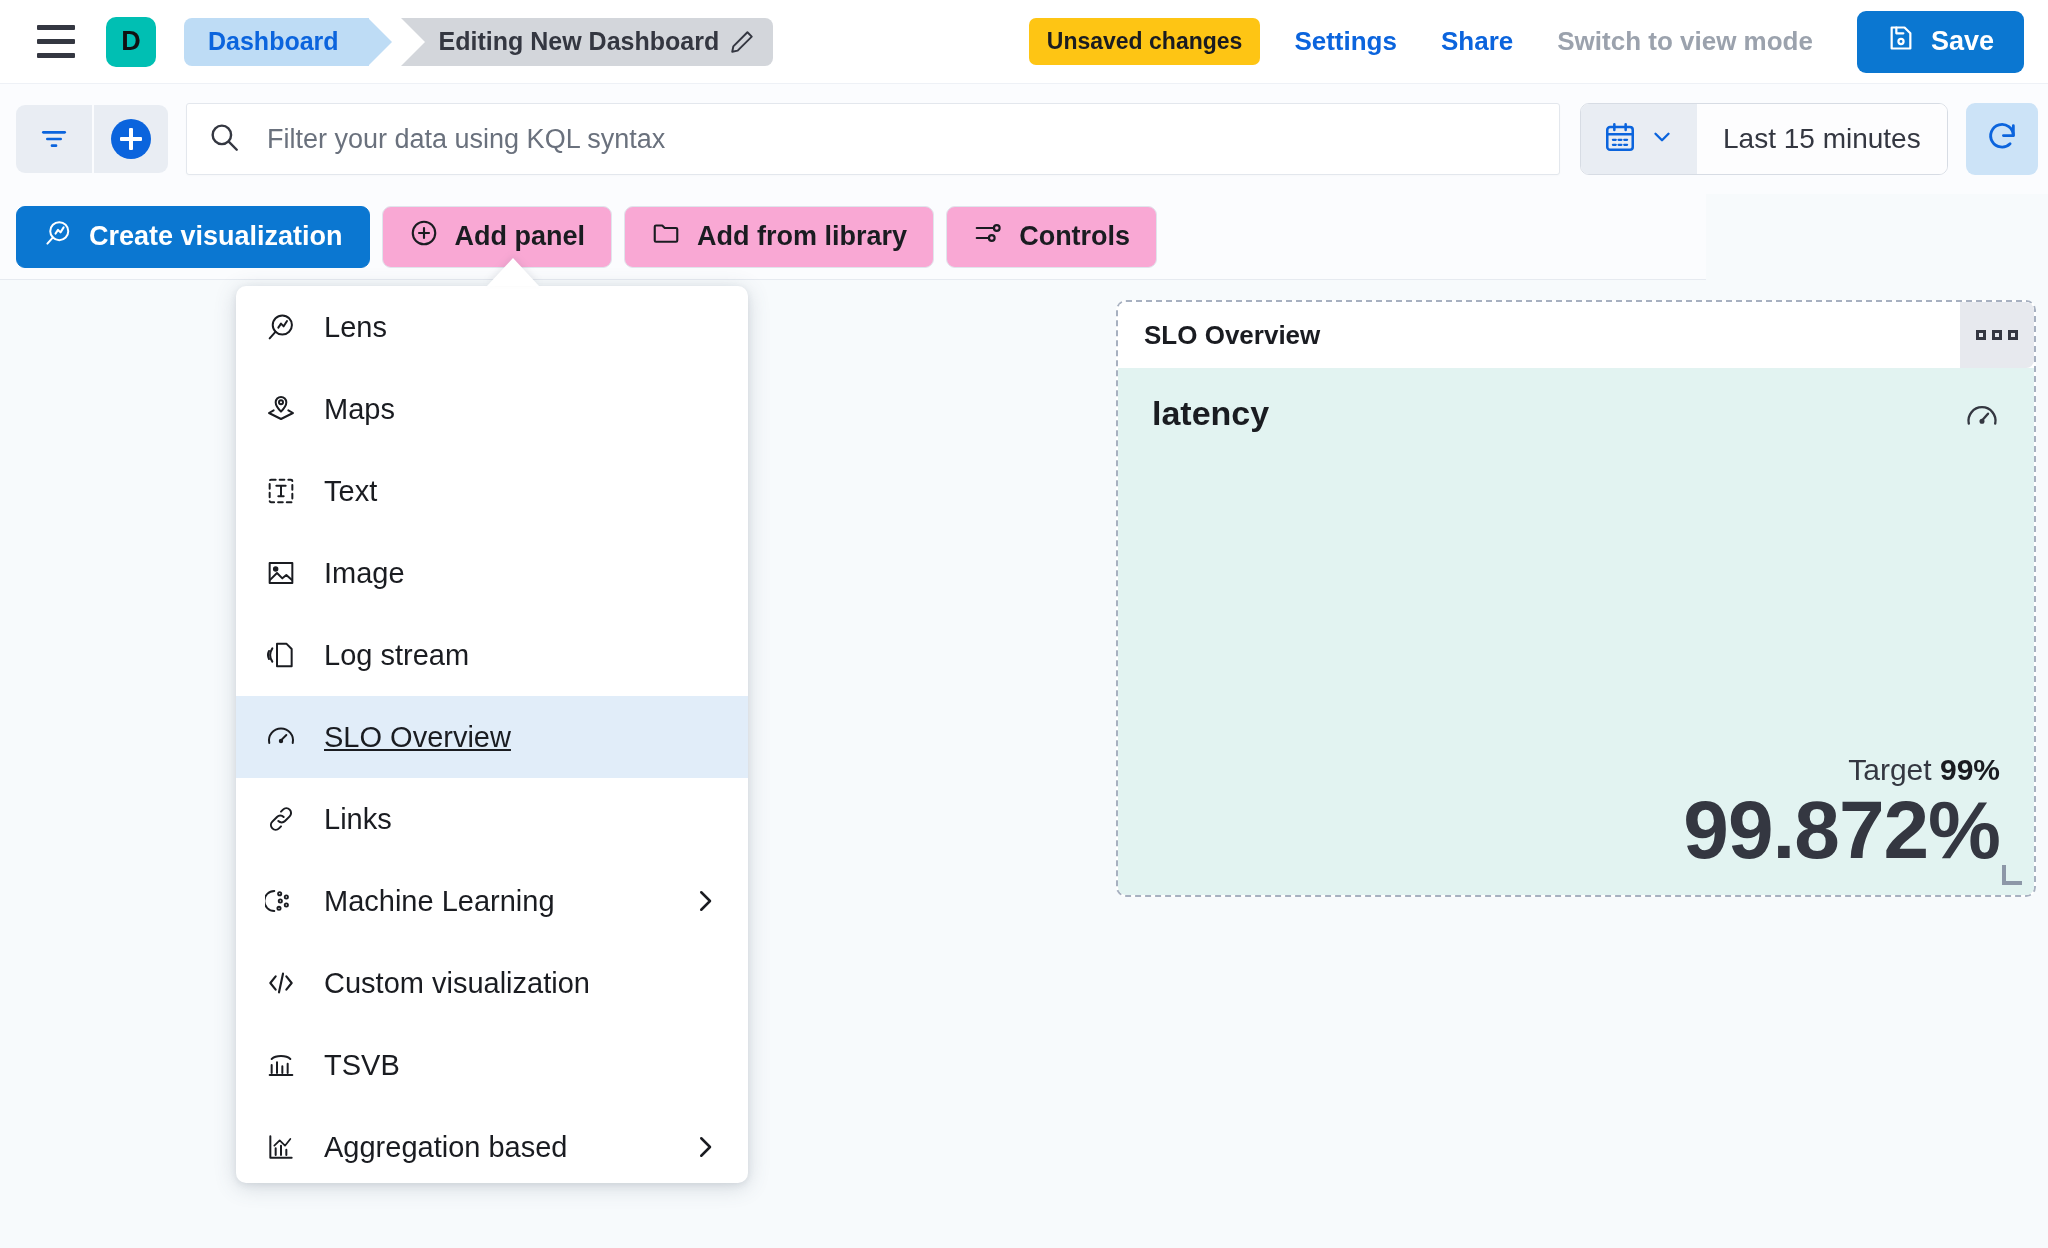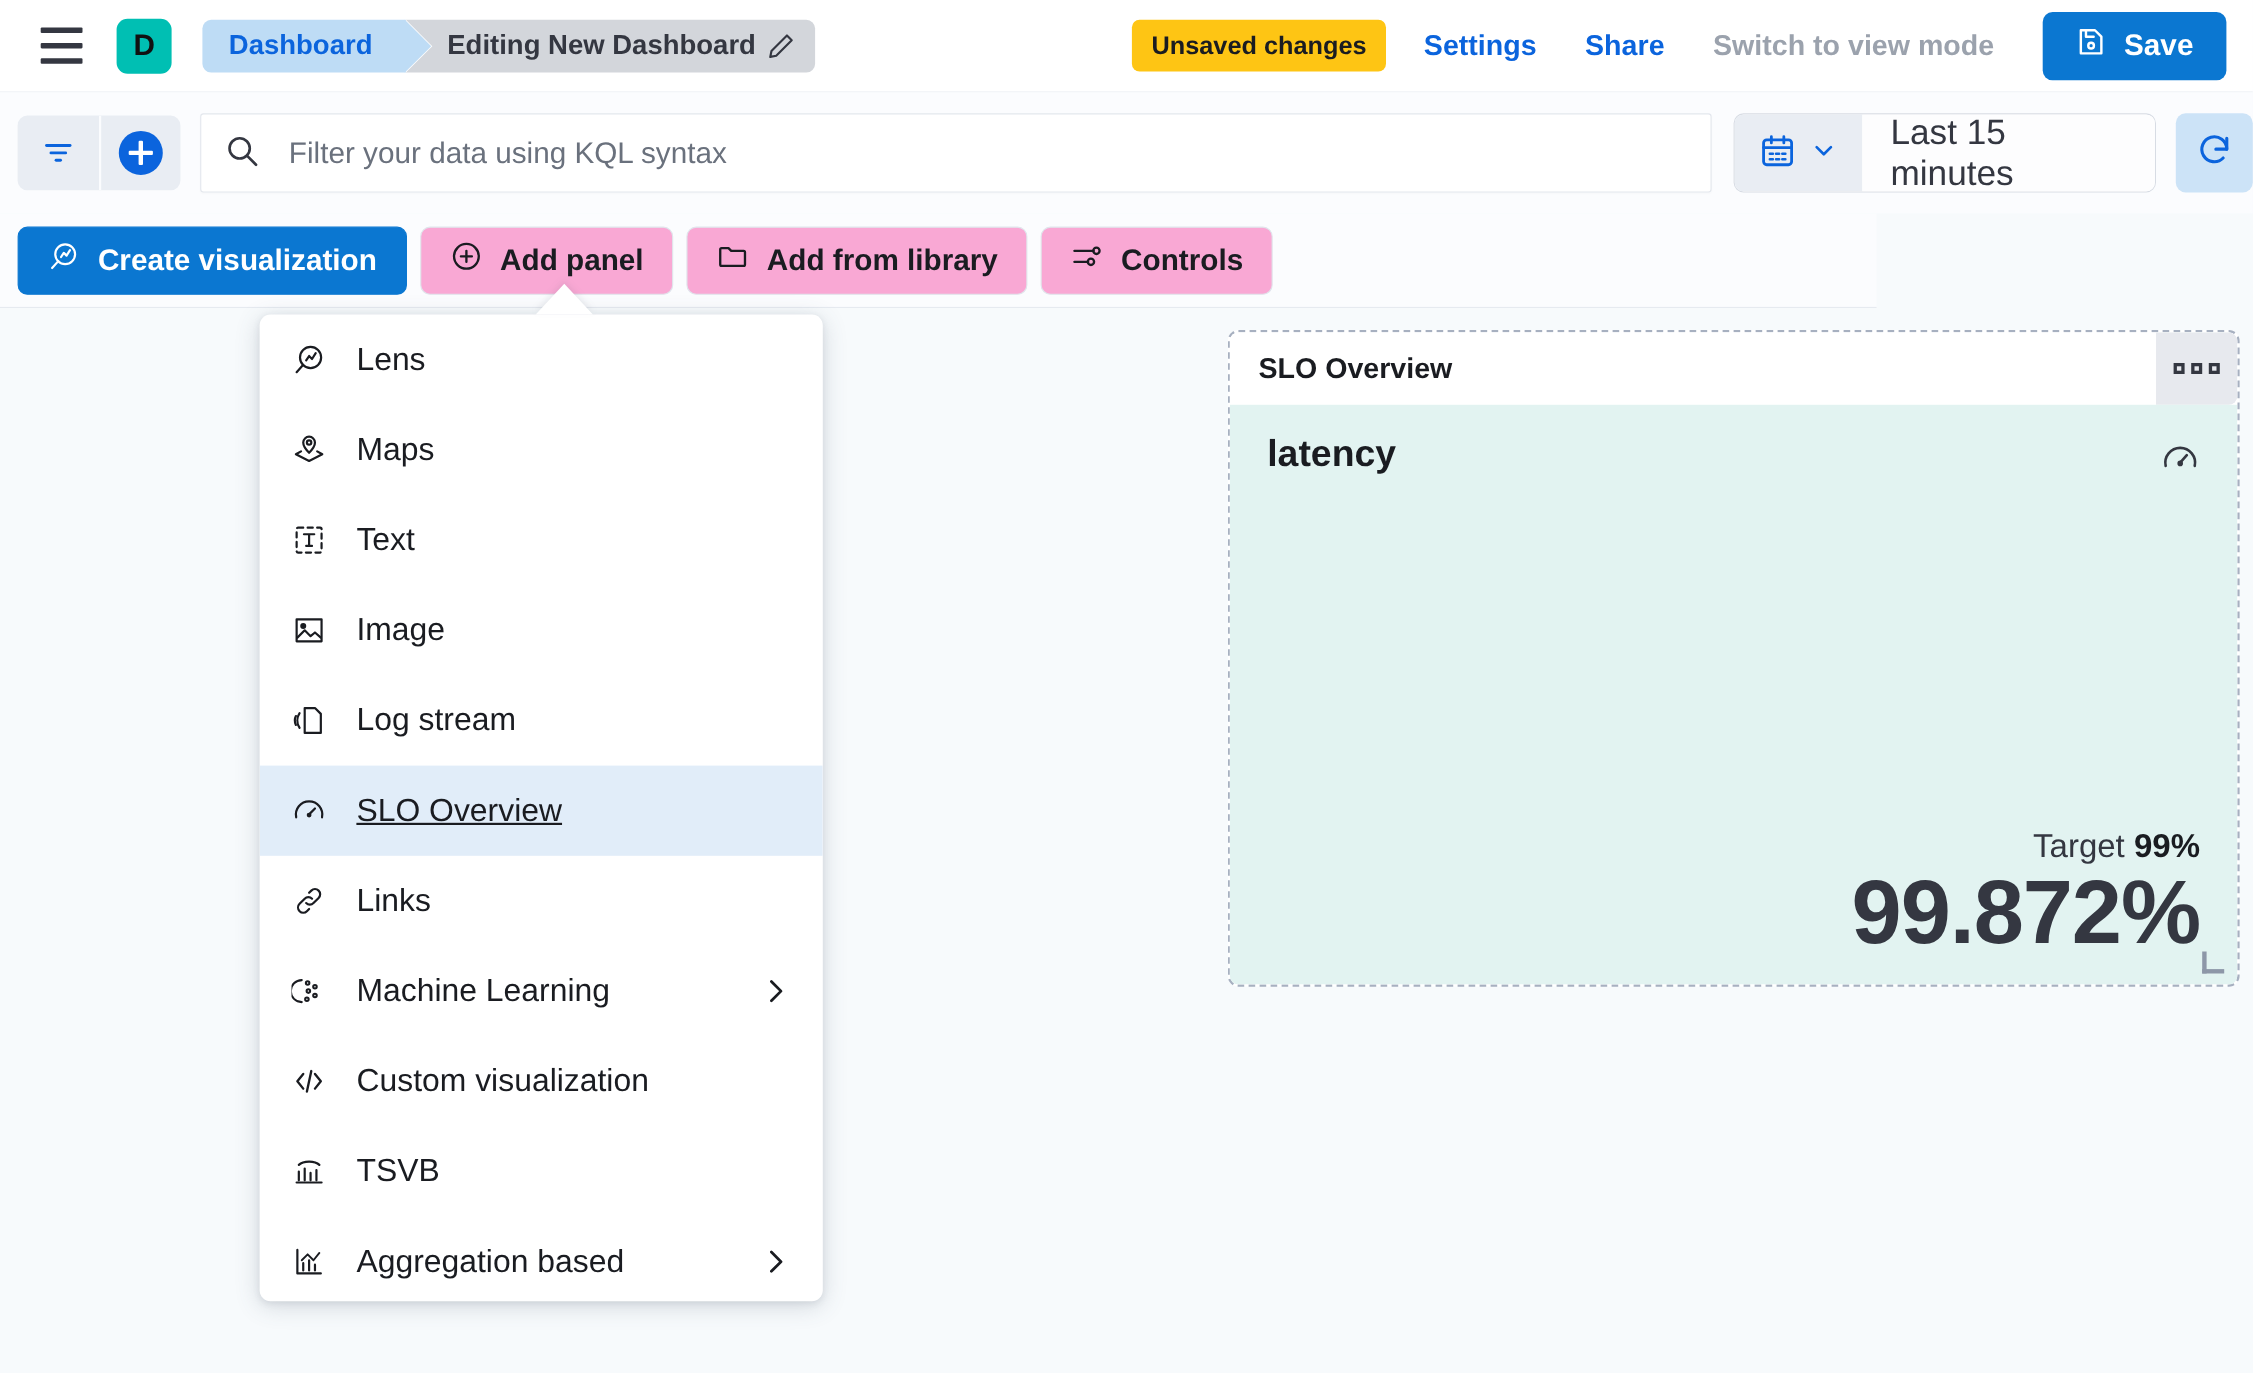--- a/index.html
+++ b/index.html
@@ -24,21 +24,21 @@
   }
   .hamburger span { display:block; width: 38px; height: 5px; background: #343741; border-radius: 1px; }
 
   .avatar {
     width: 50px; height: 50px; margin-left: 22px;
     background: #00BFB3; border-radius: 10px;
     display: flex; align-items: center; justify-content: center;
     color: #111; font-size: 27px; font-weight: 700; cursor: pointer;
   }
 
-  .breadcrumbs { display: flex; align-items: center; margin-left: 28px; height: 48px; }
+  .breadcrumbs { display: flex; align-items: center; margin-left: 28px; height: 48px; gap: 32px; }
   .crumb {
     height: 48px; display: flex; align-items: center;
     font-size: 25px; font-weight: 700; position: relative;
     padding: 0 26px 0 24px;
   }
   .crumb-1 {
     background: #BEDCF5; color: #0B64DD;
     border-radius: 8px 0 0 8px; padding-right: 30px; cursor: pointer;
   }
   .crumb-1:after {
@@ -118,21 +118,21 @@
   .daterange {
     margin-left: 20px; display: flex; height: 72px; align-items: stretch;
     border: 1px solid #D7DCE4; border-radius: 9px; overflow: hidden; background: #FFF;
   }
   .dr-calendar {
     background: #E9EDF3; display: flex; align-items: center; gap: 12px;
     padding: 0 22px; cursor: pointer;
   }
   .dr-label {
     background: #FDFDFE; display: flex; align-items: center;
-    padding: 0 26px; font-size: 32px; color: #343741; cursor: pointer;
+    padding: 0 26px; font-size: 28px; color: #343741; cursor: pointer;
   }
   .refresh-btn {
     margin-left: 18px; width: 72px; height: 72px; border-radius: 9px;
     background: #CCE3F7; display: flex; align-items: center; justify-content: center;
     cursor: pointer;
   }
 
   
   .edittoolbar {
     position: absolute; left: 0; top: 194px; width: 1706px; height: 86px;

